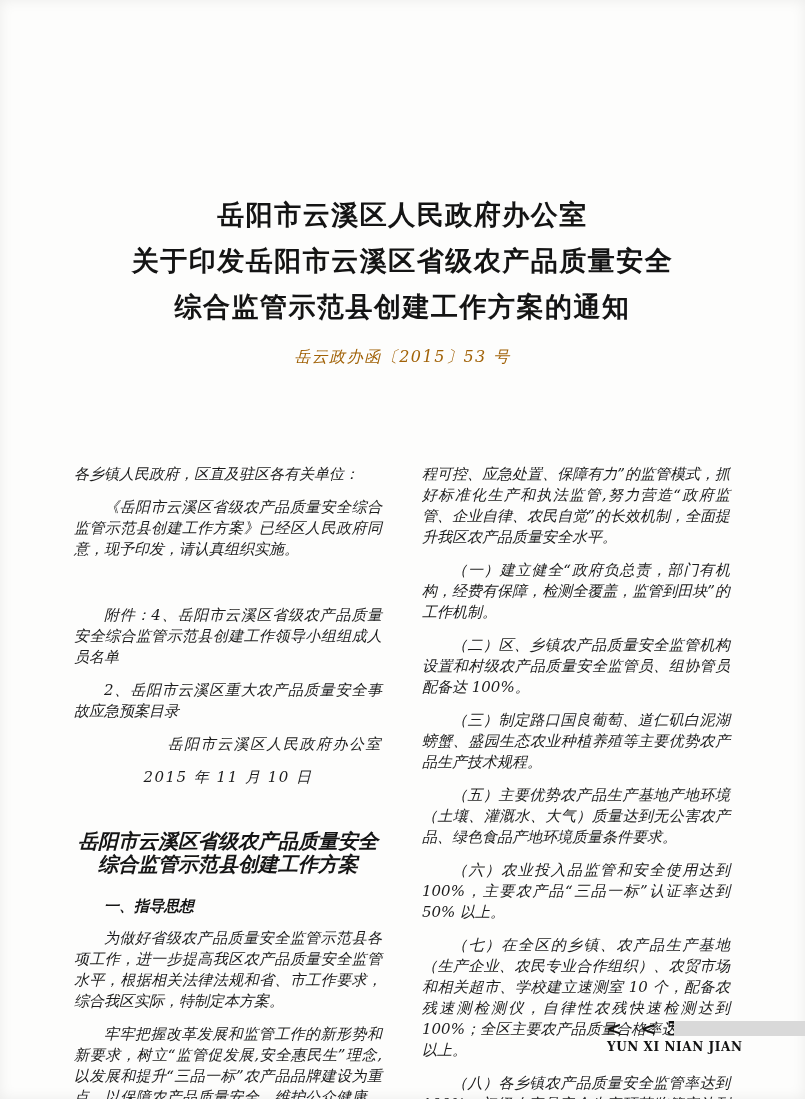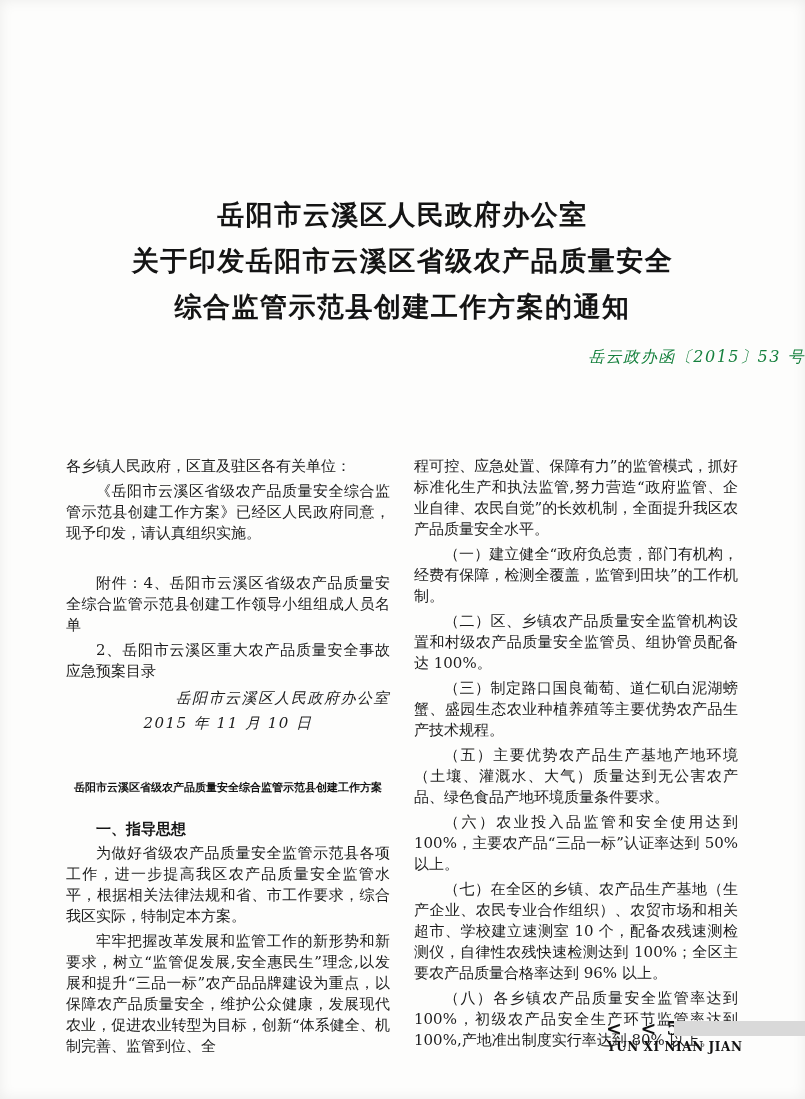--- a/index.html
+++ b/index.html
@@ -19,58 +19,58 @@
     font-family: "Liberation Sans", "DejaVu Sans", sans-serif;
     font-weight: bold;
     font-size: 27px;
     line-height: 46px;
     letter-spacing: 1.5px;
     color: #141414;
   }
   .doc-number {
     position: absolute;
     top: 347px; left: 0; width: 805px;
-    text-align: right;
+    text-align: center;
     font-family: "DejaVu Serif", "Liberation Serif", serif;
     font-style: italic;
     font-size: 16px;
     letter-spacing: 1.5px;
-    color: #15803d;
+    color: #a16207;
   }
   .col {
     position: absolute;
     top: 452px;
     width: 332px;
     font-family: "DejaVu Serif", "Liberation Serif", serif;
     font-size: 15px;
     line-height: 21px;
     text-align: justify;
     color: #1c1c1c;
   }
   .col-left  { left: 62px; }
   .col-right { left: 410px; }
-  .col p { margin: 4px; padding: 0; }
+  .col p { margin: 12px; padding: 0; font-style: italic; }
   .indent { text-indent: 2em; }
   .vgap { height: 21px; }
   .sig-block { margin-top: 6px; }
   .sig {
     text-align: right;
     font-style: italic;
     letter-spacing: 1.5px;
     padding-right: 8px;
   }
   .sig-date { padding-right: 14px; text-align: center; }
   .section-title {
     margin-top: 42px !important;
     margin-bottom: 19px !important;
     text-align: center;
     text-indent: 0;
     font-family: "Liberation Sans", "DejaVu Sans", sans-serif;
     font-weight: bold;
-    font-size: 11px;
+    font-size: 20px;
     line-height: 23px;
     color: #151515;
   }
   .num-heading {
     font-family: "Liberation Sans", "DejaVu Sans", sans-serif;
     font-weight: bold;
     color: #151515;
   }
   .footer { position: absolute; left: 0; top: 0; width: 805px; height: 1099px; pointer-events: none; }
   .footer-marker {

